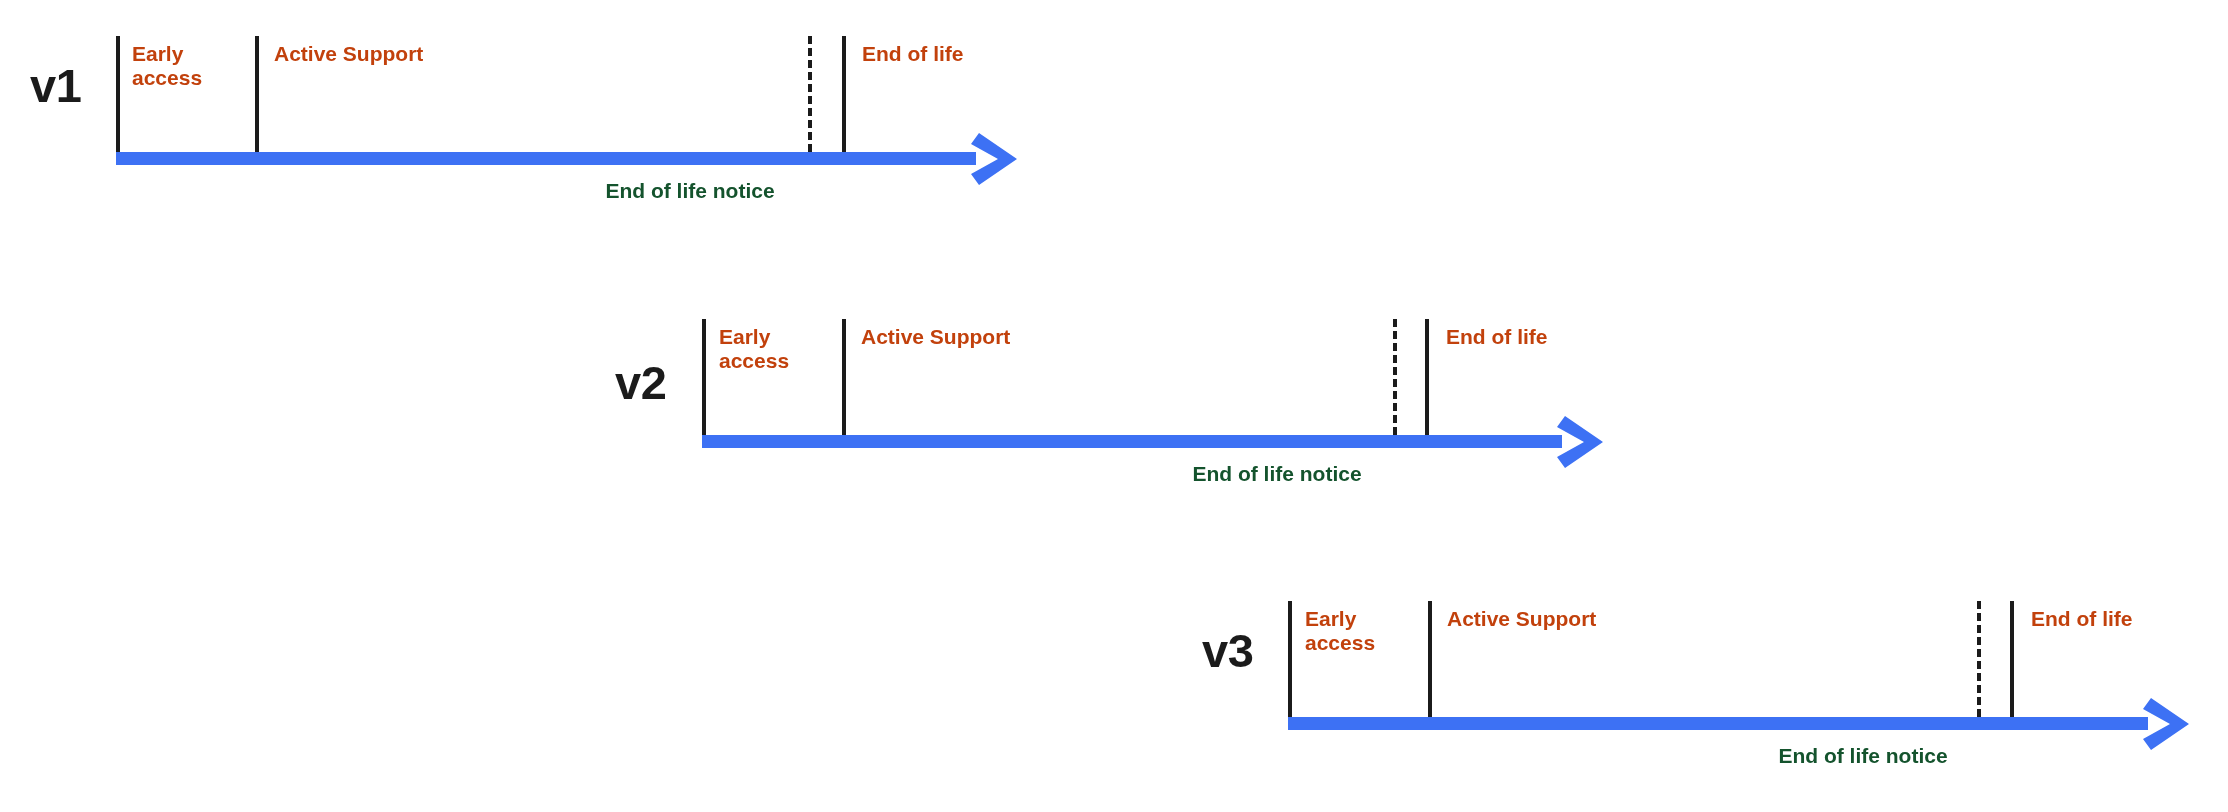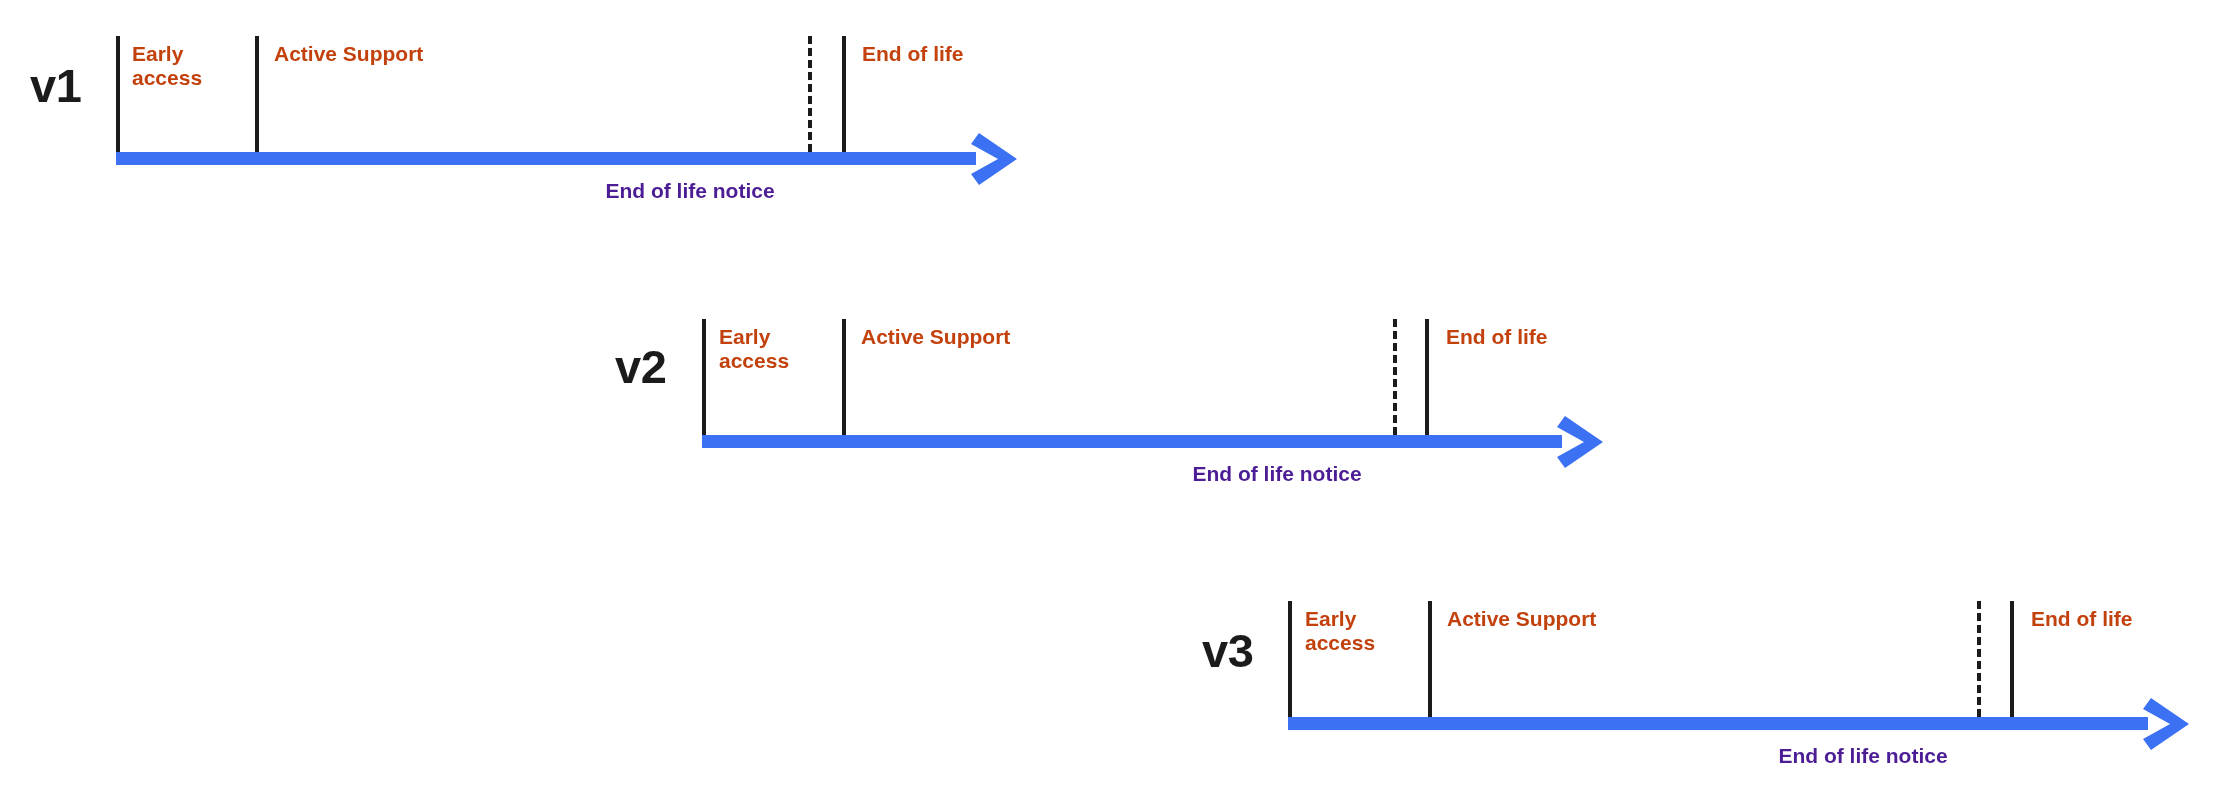--- a/index.html
+++ b/index.html
@@ -80,21 +80,21 @@
     color: #c2410c;
     line-height: 1.12;
     white-space: pre-line;
   }
 
   
   .notice-label {
     position: absolute;
     font-size: 21px;
     font-weight: 700;
-    color: #4c1d95;
+    color: #14532d;
     line-height: 1;
     white-space: nowrap;
     transform: translateX(-50%);
   }
 </style>
 </head>
 <body>
 
 <div class="diagram">
 
@@ -120,21 +120,21 @@
     <div class="tick-dashed" style="left:808px; top:36px; height:116px;"></div>
 
     <div class="tick" style="left:842px; top:36px; height:116px;"></div>
     <div class="phase-label" style="left:862px; top:42px;">End of life</div>
 
     <div class="notice-label" style="left:690px; top:180px;">End of life notice</div>
   </div>
 
   <div class="timeline" style="left:0px; top:283px; width:1650px;">
 
-    <div class="version-label" style="left:615px; top:60px;">v2</div>
+    <div class="version-label" style="left:615px; top:76px;">v2</div>
 
     <div class="rail" style="left:702px; top:152px; width:860px;"></div>
 
     <div class="arrowhead" style="left:1557px; top:133px;">
       <svg viewBox="0 0 46 52" preserveAspectRatio="none" aria-hidden="true">
         <path d="M8 0 L46 26 L8 52 L0 41 L27 26 L0 11 Z" fill="#3d71f4"></path>
       </svg>
     </div>
 
     <div class="tick" style="left:702px; top:36px; height:116px;"></div>

